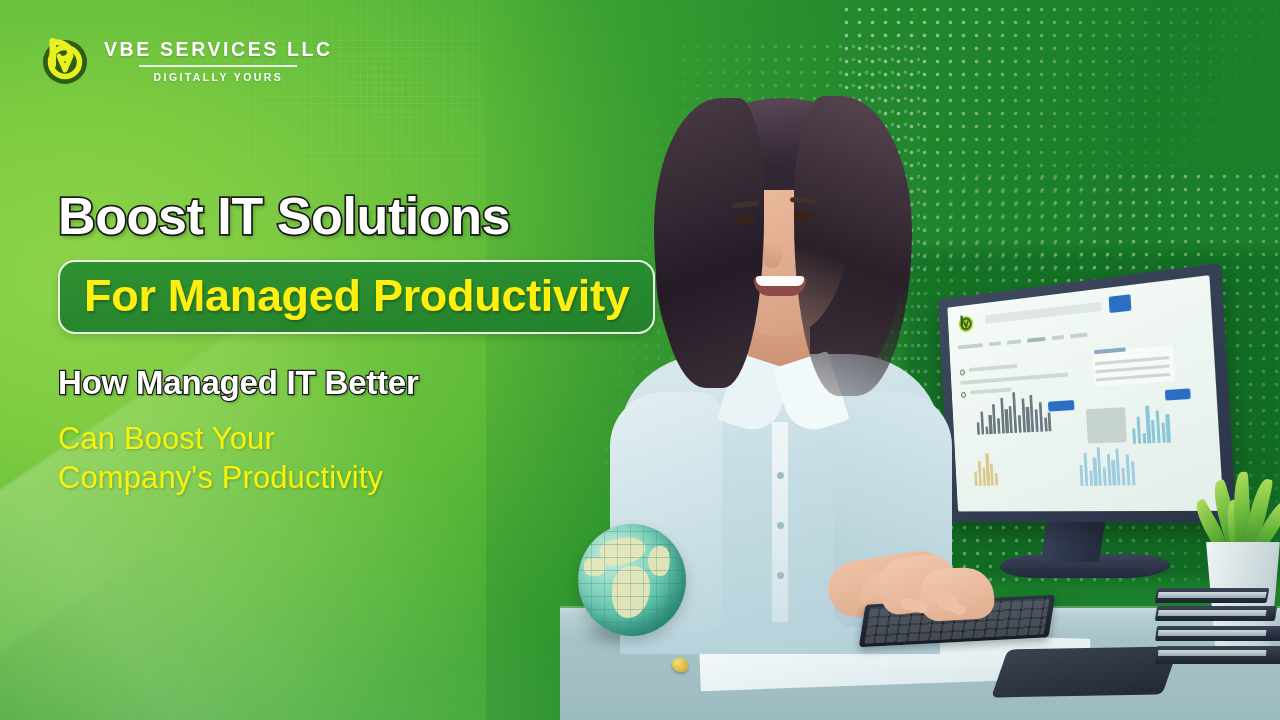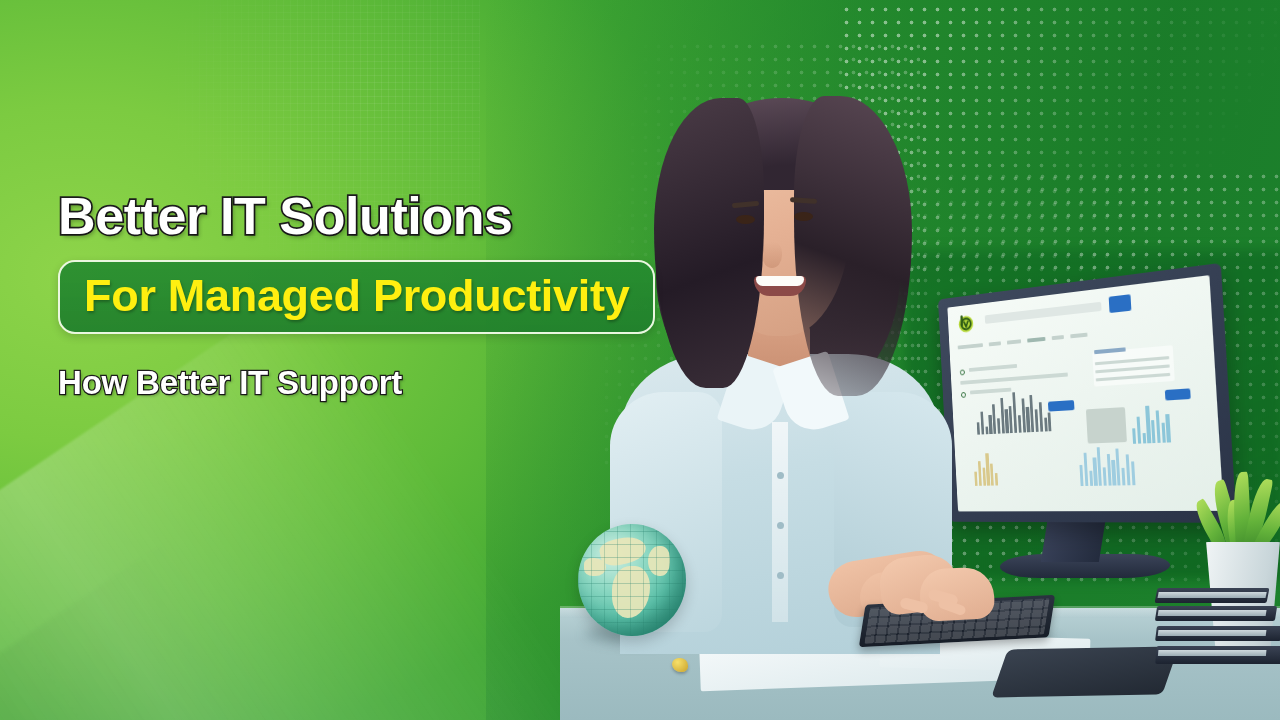--- a/index.html
+++ b/index.html
@@ -413,27 +413,47 @@
   <div class="map-tex"></div>
   <div class="bg-right"></div>
   <div class="bg-darkblock"></div>
 
   <div class="dots d-behind"></div>
   <div class="dots d-top"></div>
   <div class="dots d-mid"></div>
   <div class="bg-diag-bl2"></div>
   <div class="bg-diag-bl"></div>
 
+  <div class="logo-wrap">
+    <div class="logo-mark">
+      <svg width="56" height="56" viewBox="0 0 56 56">
+        <circle cx="29" cy="30" r="22" fill="#2f5d16"></circle>
+        <circle cx="29" cy="30" r="14.5" fill="none" stroke="#e8f11f" stroke-width="5.5"></circle>
+        <rect x="13.5" y="6" width="6.5" height="30" rx="3" fill="#e8f11f"></rect>
+        <path d="M16.8 10 C27 10 34 14 34 20 C34 25 29 27 25 27" fill="none" stroke="#e8f11f" stroke-width="6" stroke-linecap="round"></path>
+        <path d="M23 24 L29 38 L35 24" fill="none" stroke="#e8f11f" stroke-width="5" stroke-linecap="round" stroke-linejoin="round"></path>
+      </svg>
+    </div>
+    <div class="logo-text">
+      <div class="logo-name">VBE SERVICES LLC</div>
+      <div class="logo-rule"></div>
+      <div class="logo-tag">DIGITALLY YOURS</div>
+    </div>
+  </div>
 
   <div class="copy">
-    <div class="headline">Better IT Solutions</div>
+    <div class="headline">Boost IT Solutions</div>
     <div class="hl-box">
       <div class="hl-box-text">For Managed Productivity</div>
     </div>
-    <div class="sub1">How Better IT Support</div>
+    <div class="sub1">How Managed IT Better</div>
+    <div class="sub2">
+      <div>Can Boost Your</div>
+      <div>Company's Productivity</div>
+    </div>
   </div>
 
   <div class="desk"></div>
   <div class="desk-edge"></div>
 
   <div class="person">
     <div class="hair-back"></div>
     <div class="shirt"></div>
     <div class="sleeve-l"></div>
     <div class="sleeve-r"></div>

